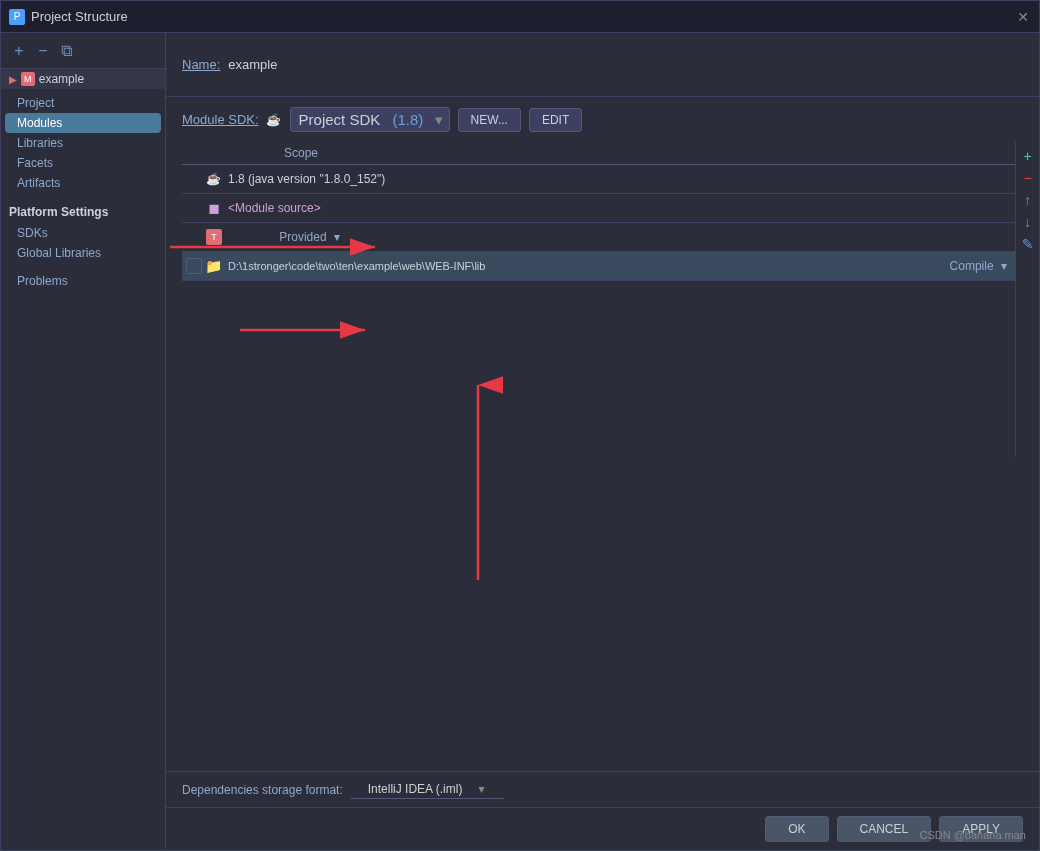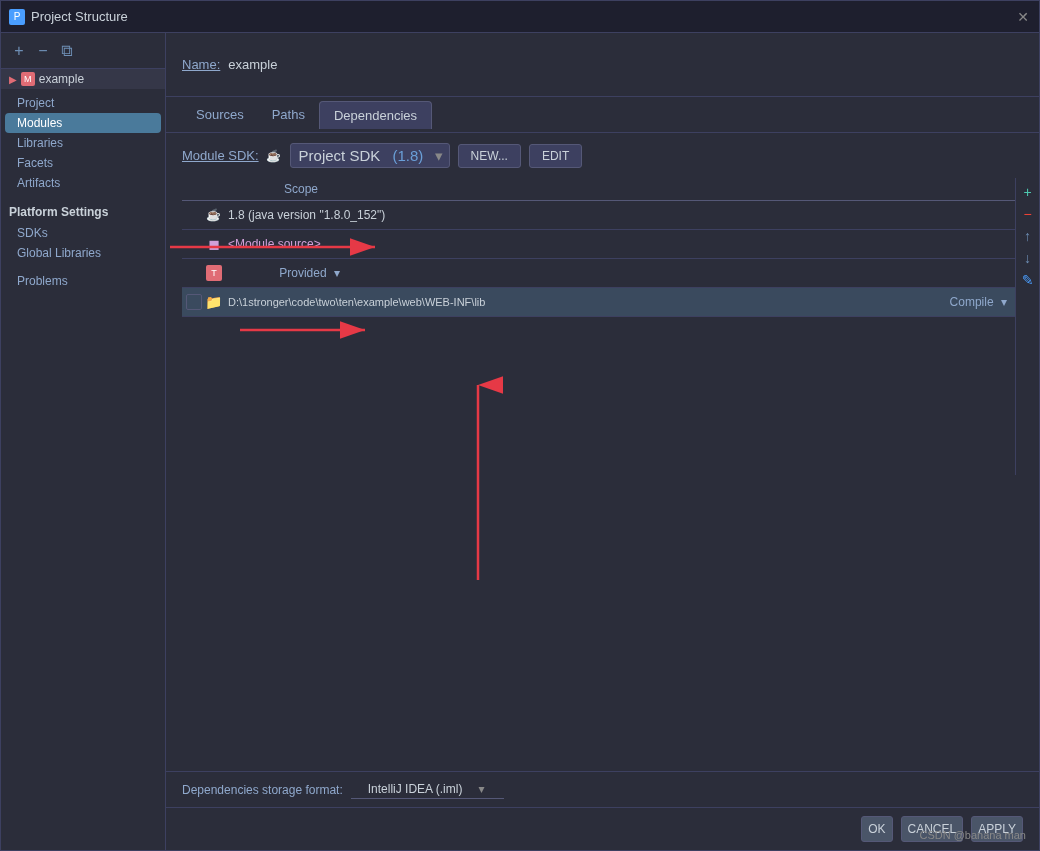--- a/index.html
+++ b/index.html
@@ -415,21 +415,21 @@
     .dialog-buttons {
       padding: 8px 16px;
       display: flex;
       justify-content: flex-end;
       gap: 8px;
       border-top: 1px solid #3d4060;
       flex-shrink: 0;
     }
 
     .dialog-btn {
-      padding: 5px 6px;
+      padding: 5px 22px;
       border-radius: 3px;
       cursor: pointer;
       font-size: 12px;
       border: 1px solid #555877;
     }
 
     .btn-primary {
       background: #4a5568;
       color: #c9d1d9;
     }
@@ -544,31 +544,20 @@
       </div>
     </div>
 
     <div class="main-content">
 
       <div class="name-row">
         <span class="name-label name-underline">Name:</span>
         <span class="name-value">example</span>
       </div>
 
-      <div class="tabs-row">
-        <div class="tab">
-          <span>Sources</span>
-        </div>
-        <div class="tab">
-          <span>Paths</span>
-        </div>
-        <div class="tab active">
-          <span>Dependencies</span>
-        </div>
-      </div>
 
       <div class="sdk-row">
         <span class="sdk-label sdk-label-underline">Module SDK:</span>
         <span class="sdk-icon">☕</span>
         <div class="sdk-dropdown">
           <span class="sdk-name">Project SDK</span>&nbsp;
           <span class="sdk-version sdk-link">(1.8)</span>
           <span class="dropdown-arrow">▾</span>
         </div>
         <button class="btn btn-dark">NEW...</button>

